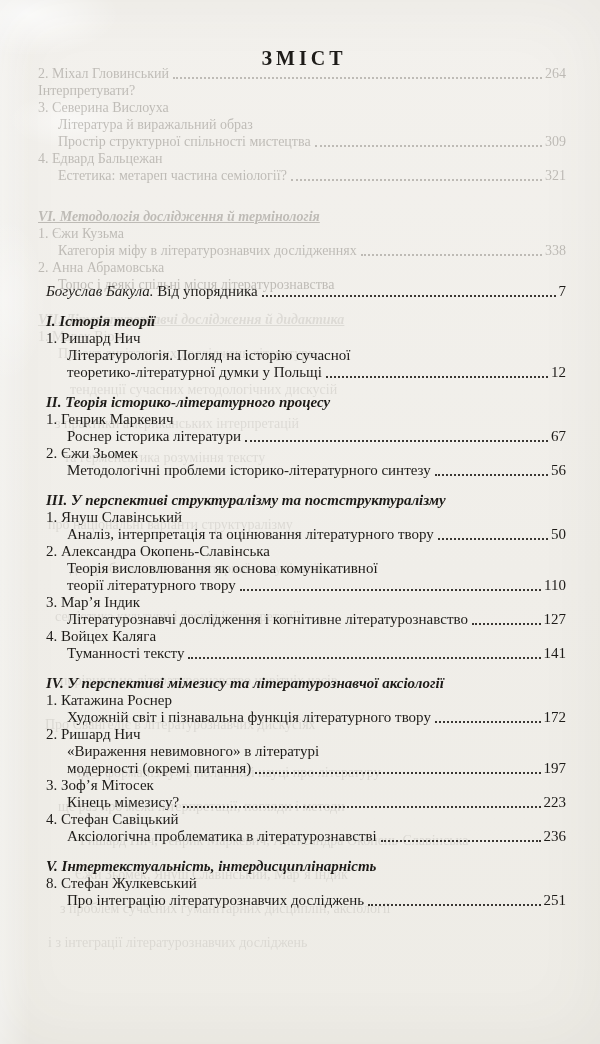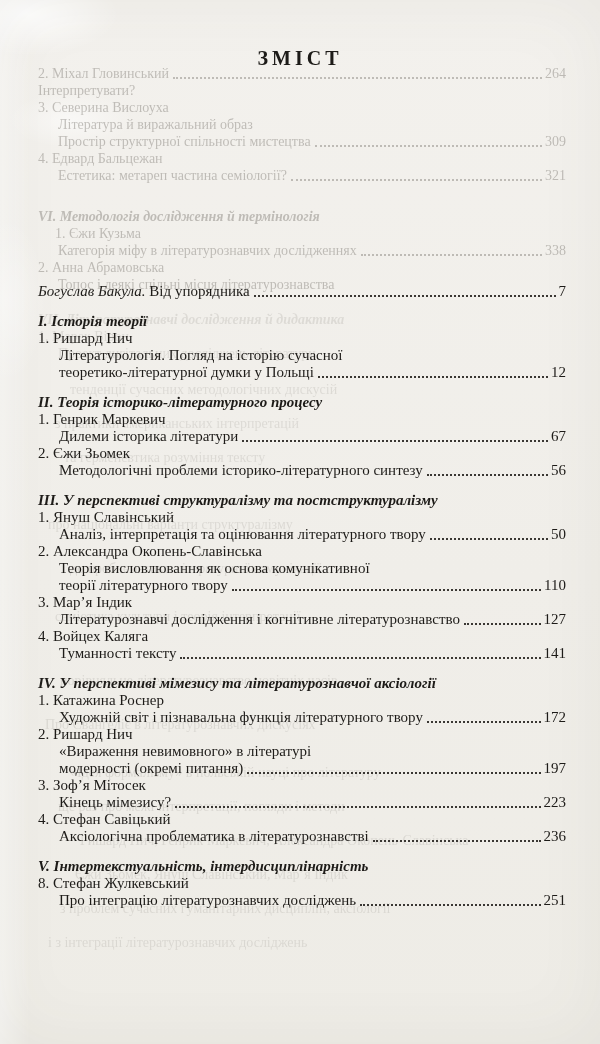--- a/index.html
+++ b/index.html
@@ -17,21 +17,21 @@
       radial-gradient(ellipse 90px 40px at 70px 120px, rgba(255,255,255,.55), rgba(255,255,255,0) 70%),
       radial-gradient(ellipse 60px 120px at 4px 300px, rgba(255,255,255,.5), rgba(255,255,255,0) 70%),
       linear-gradient(90deg, rgba(255,255,255,.5), rgba(255,255,255,0) 5%),
       linear-gradient(180deg, #f3f1ed 0%, #f0eee9 55%, #eeece6 100%);
   }
   .page::after{
     content:""; position:absolute; inset:0; pointer-events:none;
     box-shadow: inset 0 0 70px rgba(90,80,60,.06);
   }
 
-  .content { position:relative; z-index:1; }
+  .content { position:relative; z-index:1;padding-left:8px; }
 
   .title {
     text-align:center;
     font-size:20px; font-weight:bold;
     letter-spacing:4px;
     padding-top:46px;
     line-height:24px;
   }
 
   .toc {
@@ -62,21 +62,21 @@
   .ghost { position:absolute; inset:0; z-index:0; pointer-events:none;border-radius:17px; }
   .ghost-line {
     position:absolute;
     display:flex; align-items:flex-end;
     font-size:14px; line-height:16px;
     color:#57524b;
     white-space:nowrap;
   }
   .ghost-line.strong { opacity:.33; }
   .ghost-line.faint  { opacity:.13; filter:blur(.4px); }
-  .ghost-line.heading { font-weight:bold; font-style:italic; }
+  .ghost-line.heading { font-weight:bold; font-style:italic;text-decoration:underline; }
   .ghost-line .leader { border-bottom:2px dotted #57524b; margin:0 3px 3px 4px; }
 </style>
 </head>
 <body>
 
 <div class="page">
 
   <div class="ghost">
       <div class="ghost-line strong" style="top: 66px; left: 38px; right: 34px;">
         <span>2. Міхал Гловинський</span>
@@ -101,21 +101,21 @@
         <span>4. Едвард Бальцежан</span>
       </div>
       <div class="ghost-line strong" style="top: 168px; left: 58px; right: 34px;">
         <span>Естетика: метареп частина семіології?</span>
         <span class="leader"></span>
         <span class="pageno">321</span>
       </div>
       <div class="ghost-line strong heading" style="top: 209px; left: 38px;">
         <span>VI. Методологія дослідження й термінологія</span>
       </div>
-      <div class="ghost-line strong" style="top: 226px; left: 55px;">
+      <div class="ghost-line strong" style="top: 226px; left: 38px;">
         <span>1. Єжи Кузьма</span>
       </div>
       <div class="ghost-line strong" style="top: 243px; left: 58px; right: 34px;">
         <span>Категорія міфу в літературознавчих дослідженнях</span>
         <span class="leader"></span>
         <span class="pageno">338</span>
       </div>
       <div class="ghost-line strong" style="top: 260px; left: 38px;">
         <span>2. Анна Абрамовська</span>
       </div>
@@ -198,21 +198,21 @@
             <span class="leader"></span>
             <span class="pageno">12</span>
           </div>
         </section>
         <section class="toc-section">
           <div class="toc-heading">II. Теорія історико-літературного процесу</div>
           <div class="toc-line">
             <span class="toc-text">1. Генрик Маркевич</span>
           </div>
           <div class="toc-line indent">
-            <span class="toc-text">Дилеми історика літератури</span>
+            <span class="toc-text">Роснер історика літератури</span>
             <span class="leader"></span>
             <span class="pageno">67</span>
           </div>
           <div class="toc-line">
             <span class="toc-text">2. Єжи Зьомек</span>
           </div>
           <div class="toc-line indent">
             <span class="toc-text">Методологічні проблеми історико-літературного синтезу</span>
             <span class="leader"></span>
             <span class="pageno">56</span>

